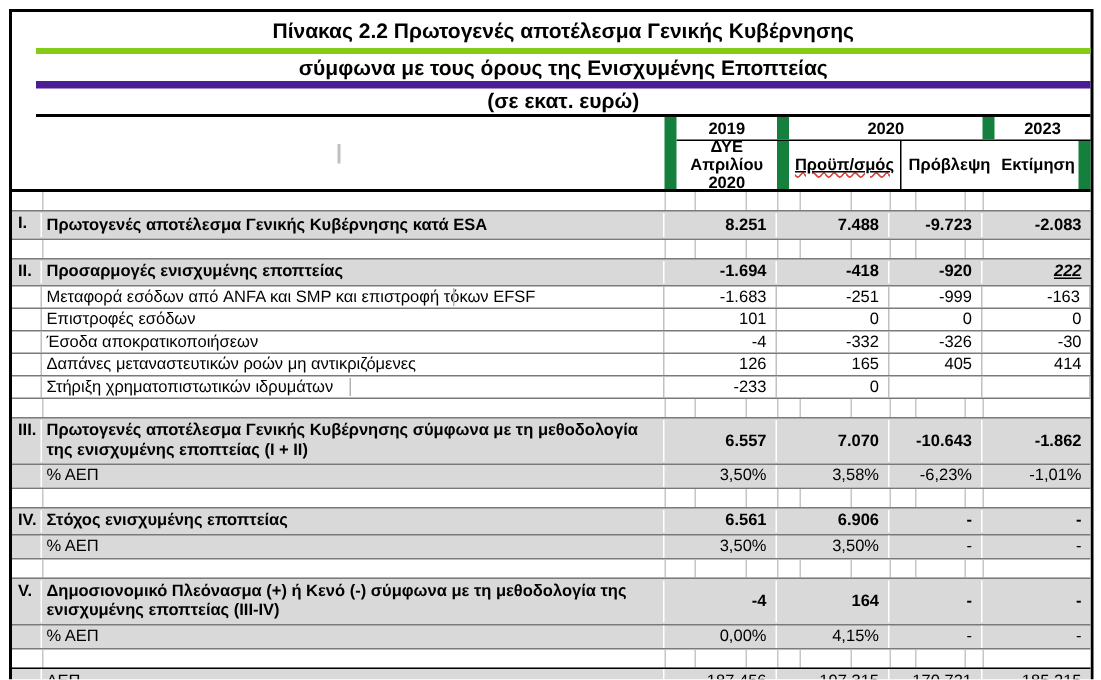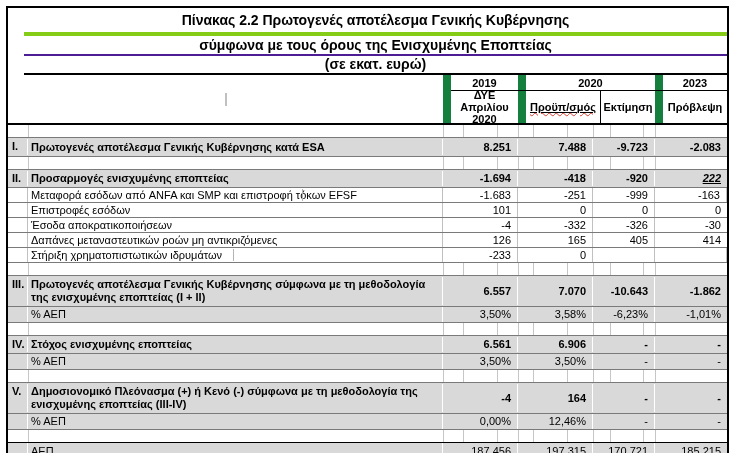--- a/index.html
+++ b/index.html
@@ -6,21 +6,21 @@
   .screen{position:relative;width:734px;height:453px;background:#ffffff;overflow:hidden;
           font-family:"Liberation Sans",sans-serif;color:#000;}
   .table{position:absolute;left:6px;top:6px;width:723px;border:2px solid #000;box-sizing:border-box;background:#fff;}
 
   
   .title-block{border-bottom:2px solid #000;margin-left:16px;}
   .title-line{display:flex;align-items:center;justify-content:center;text-align:center;
               font-weight:bold;font-size:14px;line-height:15px;}
   .title-line.l1{height:24px;}
   .title-line.l2{height:18px;border-top:4px solid #84cc16;}
-  .title-line.l3{height:17px;border-top:2px solid #4c1d95;}
+  .title-line.l3{height:17px;border-top:5px solid #4c1d95;}
 
   
   .hdr{position:relative;display:flex;border-bottom:2px solid #000;}
   .hdr-left{flex:0 0 435px;position:relative;}
   .hdr-cols{flex:1;display:flex;flex-direction:column;}
   .hdr-years{display:flex;height:15px;border-bottom:1px solid #000;}
   .hdr-subs{display:flex;height:32px;}
   .ycell,.scell{display:flex;align-items:center;justify-content:center;text-align:center;
                 font-weight:bold;font-size:11px;line-height:12px;box-sizing:border-box;}
   .b-thick-r{border-right:8px solid #15803d;}
@@ -72,22 +72,22 @@
         <div class="hdr-years">
           <div class="ycell b-thick-r" style="flex:0 0 75px">2019</div>
           <div class="ycell b-thick-r" style="flex:0 0 137px">2020</div>
           <div class="ycell" style="flex:1">2023</div>
         </div>
         <div class="hdr-subs">
           <div class="scell b-thick-r" style="flex:0 0 75px">ΔΥΕ Απριλίου 2020</div>
           <div class="scell b-thin-r" style="flex:0 0 75px">
             <span class="wavy"><span class="solid-u">Προϋπ/σμός</span></span>
           </div>
+          <div class="scell" style="flex:1">Πρόβλεψη</div>
           <div class="scell b-thick-r" style="flex:0 0 62px">Εκτίμηση</div>
-          <div class="scell" style="flex:1">Πρόβλεψη</div>
         </div>
       </div>
     </div>
 
     <div class="body" id="tbody">
         <div class="spacer">
           <div class="gl" style="left: 20px;"></div>
           <div class="gl" style="left: 435px;"></div>
           <div class="gl" style="left: 455px;"></div>
           <div class="gl" style="left: 489px;"></div>
@@ -377,21 +377,21 @@
         </div>
         <div class="row kind-ratio shade">
           <div class="cell c-roman"></div>
           <div class="cell c-label">
             <span>% ΑΕΠ</span>
           </div>
           <div class="cell c-v1 c-val">
             <span>0,00%</span>
           </div>
           <div class="cell c-v2 c-val">
-            <span>12,46%</span>
+            <span>4,15%</span>
           </div>
           <div class="cell c-v3 c-val">
             <span>-</span>
           </div>
           <div class="cell c-v4 c-val">
             <span>-</span>
           </div>
         </div>
         <div class="spacer">
           <div class="gl" style="left: 20px;"></div>

